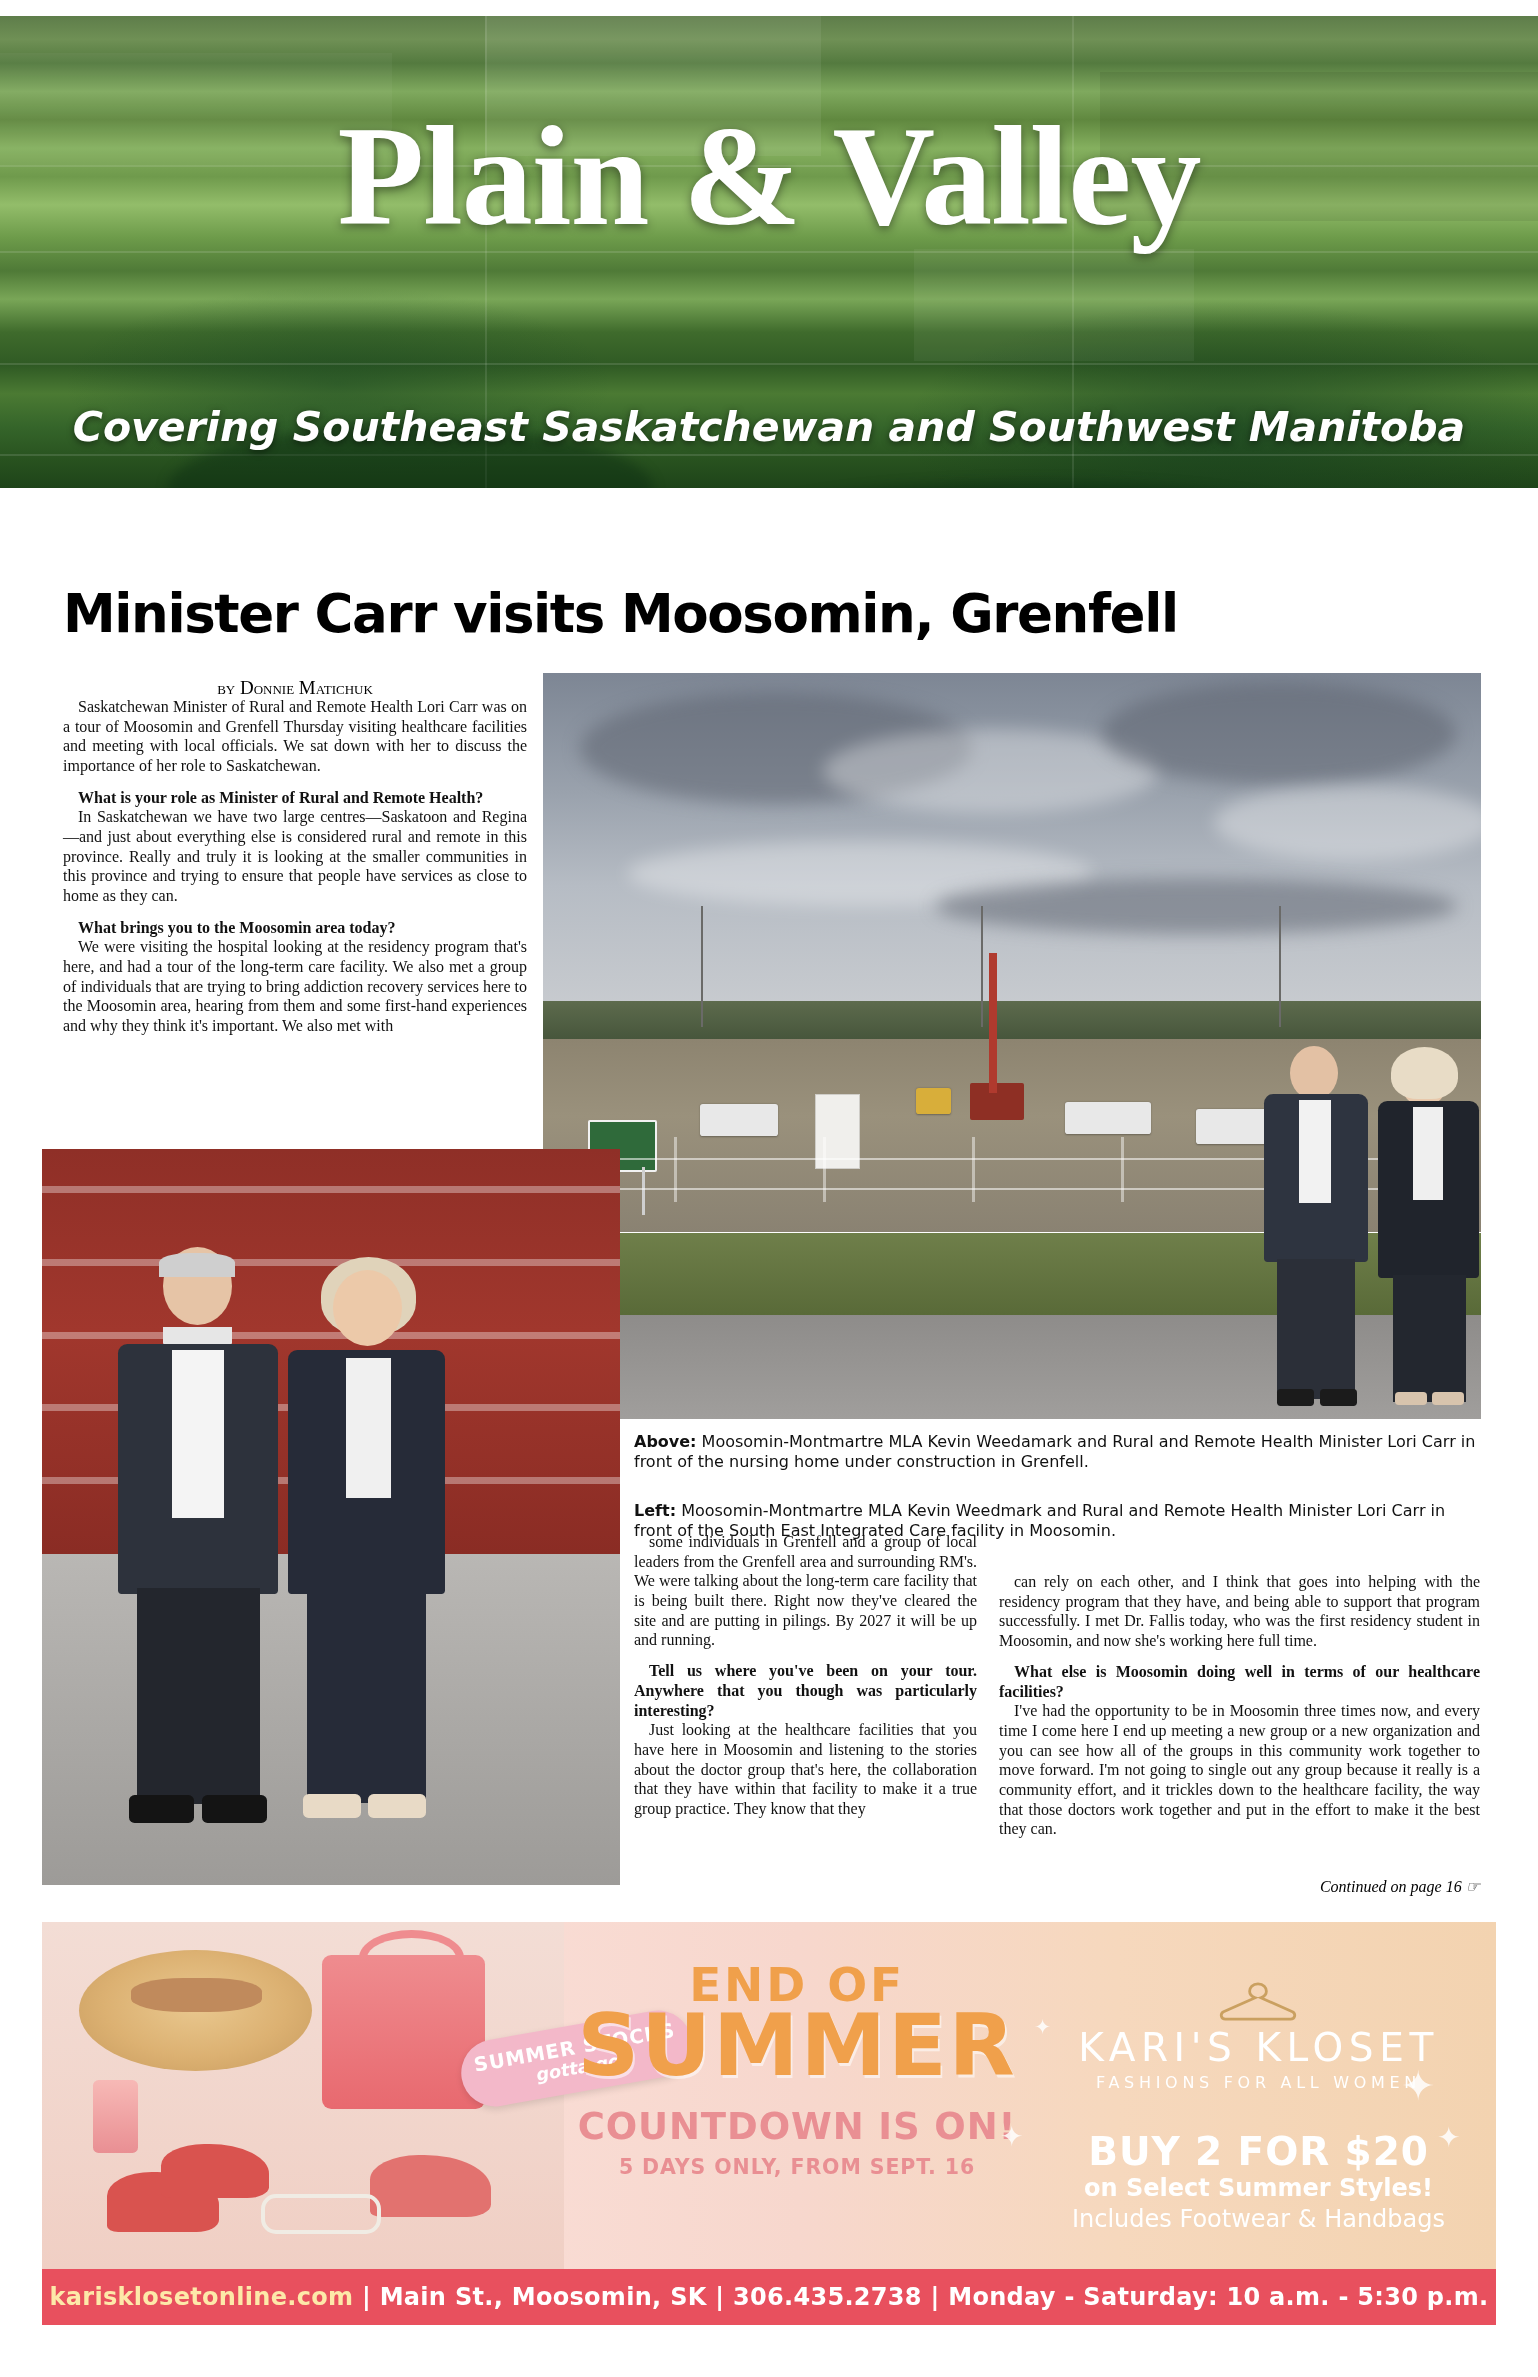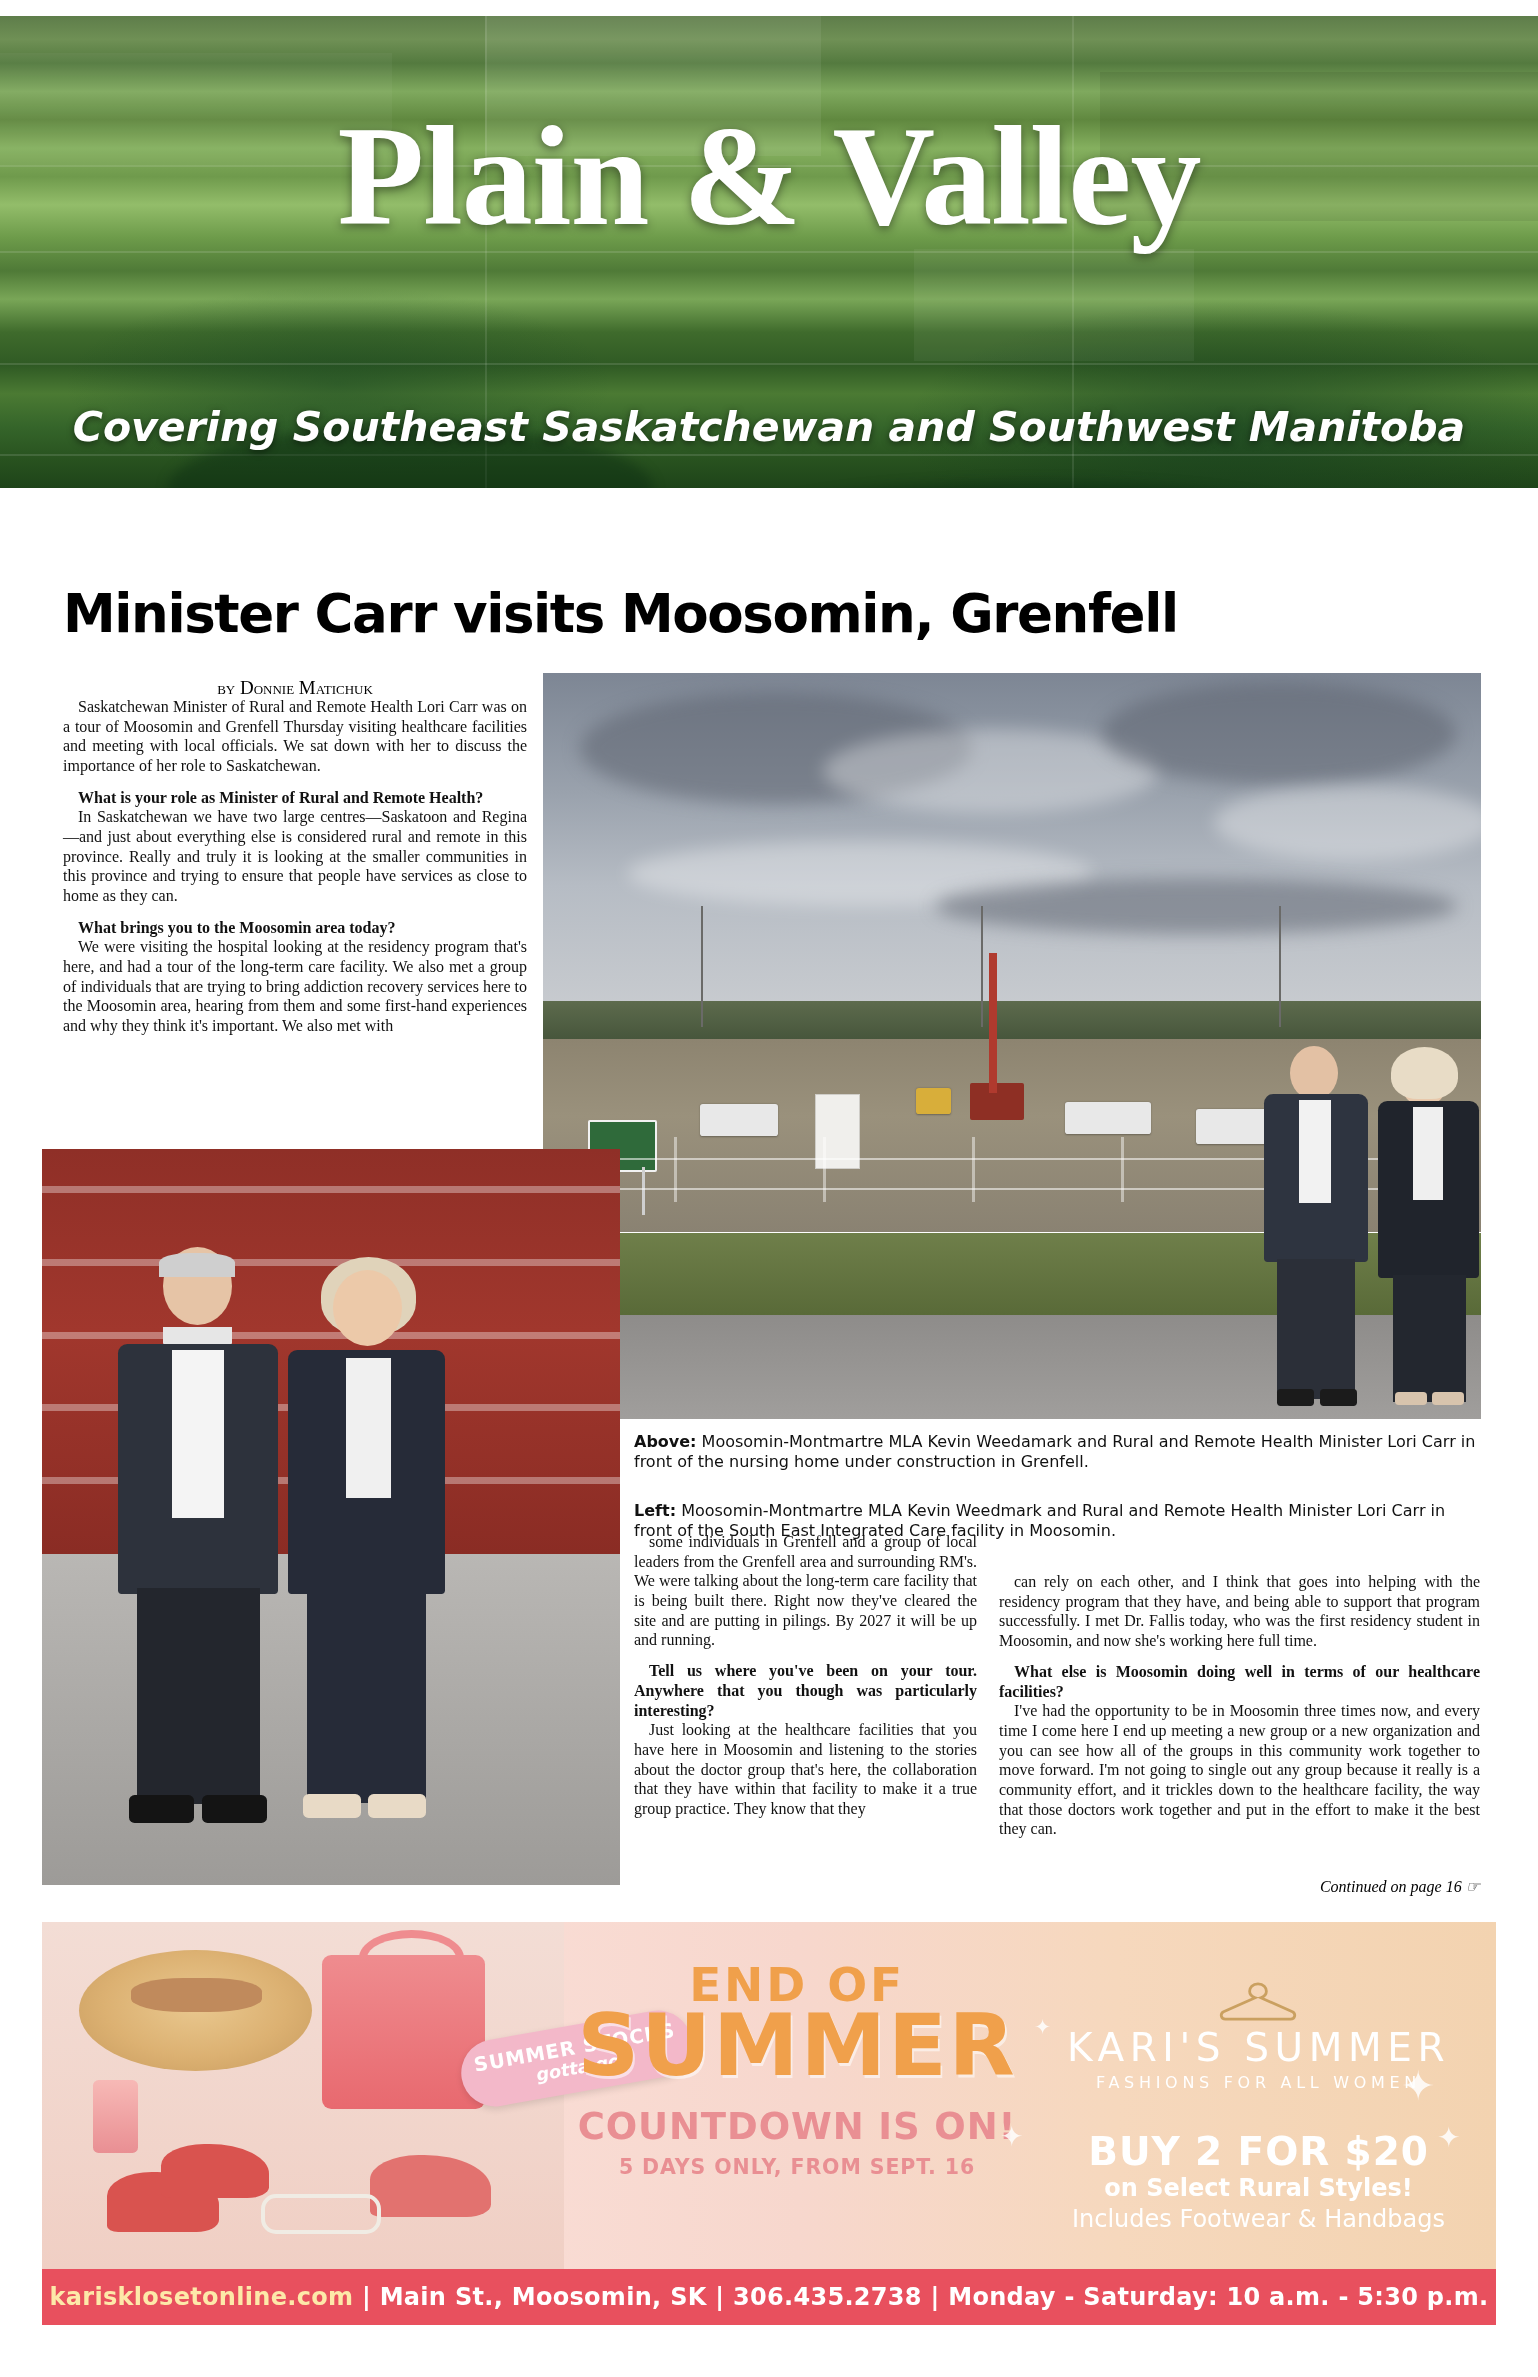--- a/index.html
+++ b/index.html
@@ -429,24 +429,24 @@
       </div>
 
       <div class="ad-endof">END OF</div>
       <div class="ad-summer">SUMMER</div>
       <div class="ad-count">COUNTDOWN IS ON!</div>
       <div class="ad-days">5 DAYS ONLY, FROM SEPT. 16</div>
 
       <svg class="kk-hanger" viewBox="0 0 86 46">
         <path d="M43 4 c-6 0 -9 4 -9 8 c0 4 3 6 6 7 L6 34 c-4 2 -3 8 2 8 h70 c5 0 6 -6 2 -8 L46 19 c3 -1 6 -3 6 -7 c0 -4 -3 -8 -9 -8 z" fill="none" stroke="#caa060" stroke-width="3"></path>
       </svg>
-      <div class="kk-name">KARI'S SUMMER</div>
+      <div class="kk-name">KARI'S KLOSET</div>
       <div class="kk-tag">FASHIONS FOR ALL WOMEN</div>
       <div class="kk-buy">BUY 2 FOR $20</div>
-      <div class="kk-sel">on Select Rural Styles!</div>
+      <div class="kk-sel">on Select Summer Styles!</div>
       <div class="kk-inc">Includes Footwear &amp; Handbags</div>
 
       <div class="sparkle" style="left:958px;top:198px;">✦</div>
       <div class="sparkle" style="left:1395px;top:199px;">✦</div>
       <div class="sparkle" style="left:1359px;top:140px;font-size:41px;">✦</div>
       <div class="sparkle" style="left:992px;top:93px;font-size:20.5px;">✦</div>
     </div>
 
     <div class="ad-bar">
       <span class="txt">

